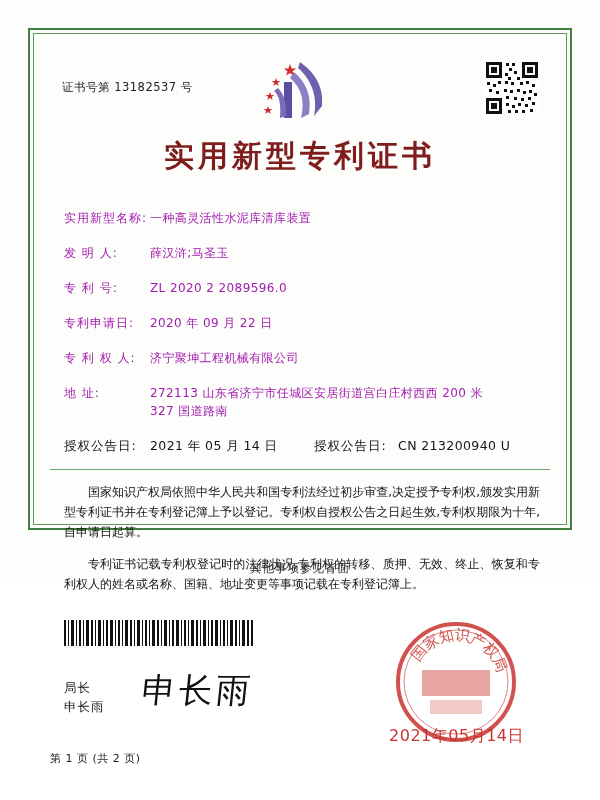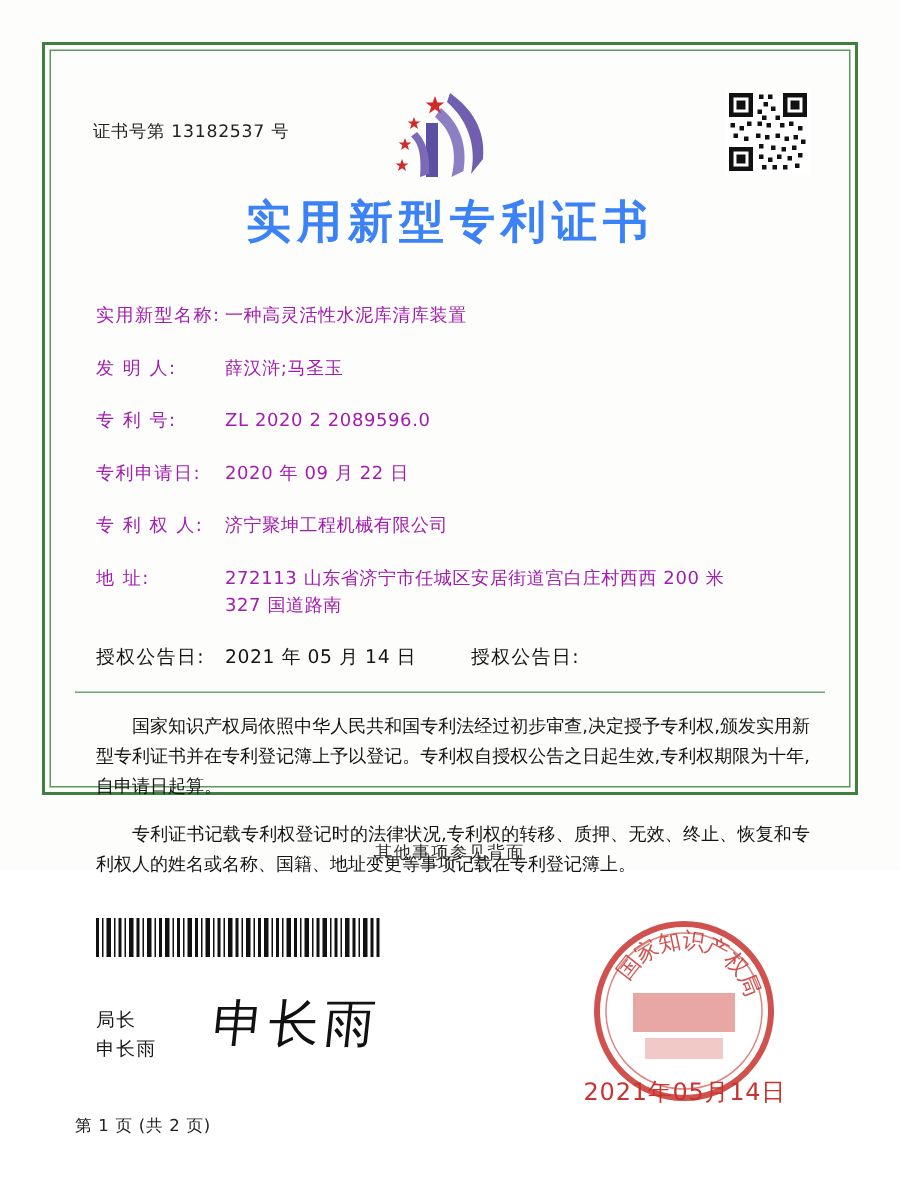--- a/index.html
+++ b/index.html
@@ -66,26 +66,27 @@
     height: 66px;
   }
   .qr {
     position: absolute;
     right: 10px;
     top: 10px;
     width: 56px;
     height: 56px;
   }
   .title {
+    margin-top: 8px;
     text-align: center;
     font-family: "DejaVu Sans", "Liberation Sans", sans-serif;
     font-size: 30px;
     font-weight: bold;
     letter-spacing: 4px;
-    color: #3b82f6;
+    color: #7f1d1d;
   }
   .fields {
     margin-top: 32px;
     padding-left: 14px;
     padding-right: 8px;
   }
   .field-row {
     display: flex;
     align-items: flex-start;
     font-size: 12px;
@@ -329,20 +330,21 @@
         </div>
       </div>
 
       <div class="dual-row">
         <div class="dual-left">
           <div class="field-label">授权公告日:</div>
           <div class="field-value">2021 年 05 月 14 日</div>
         </div>
         <div class="dual-right">
           <div class="field-label">授权公告日:</div>
+          <div class="field-value">CN 213200940 U</div>
         </div>
       </div>
 
     </div>
 
     <hr class="rule">
 
     <div class="paragraphs">
       <p class="para">国家知识产权局依照中华人民共和国专利法经过初步审查,决定授予专利权,颁发实用新型专利证书并在专利登记簿上予以登记。专利权自授权公告之日起生效,专利权期限为十年,自申请日起算。</p>
       <p class="para">专利证书记载专利权登记时的法律状况,专利权的转移、质押、无效、终止、恢复和专利权人的姓名或名称、国籍、地址变更等事项记载在专利登记簿上。</p>

